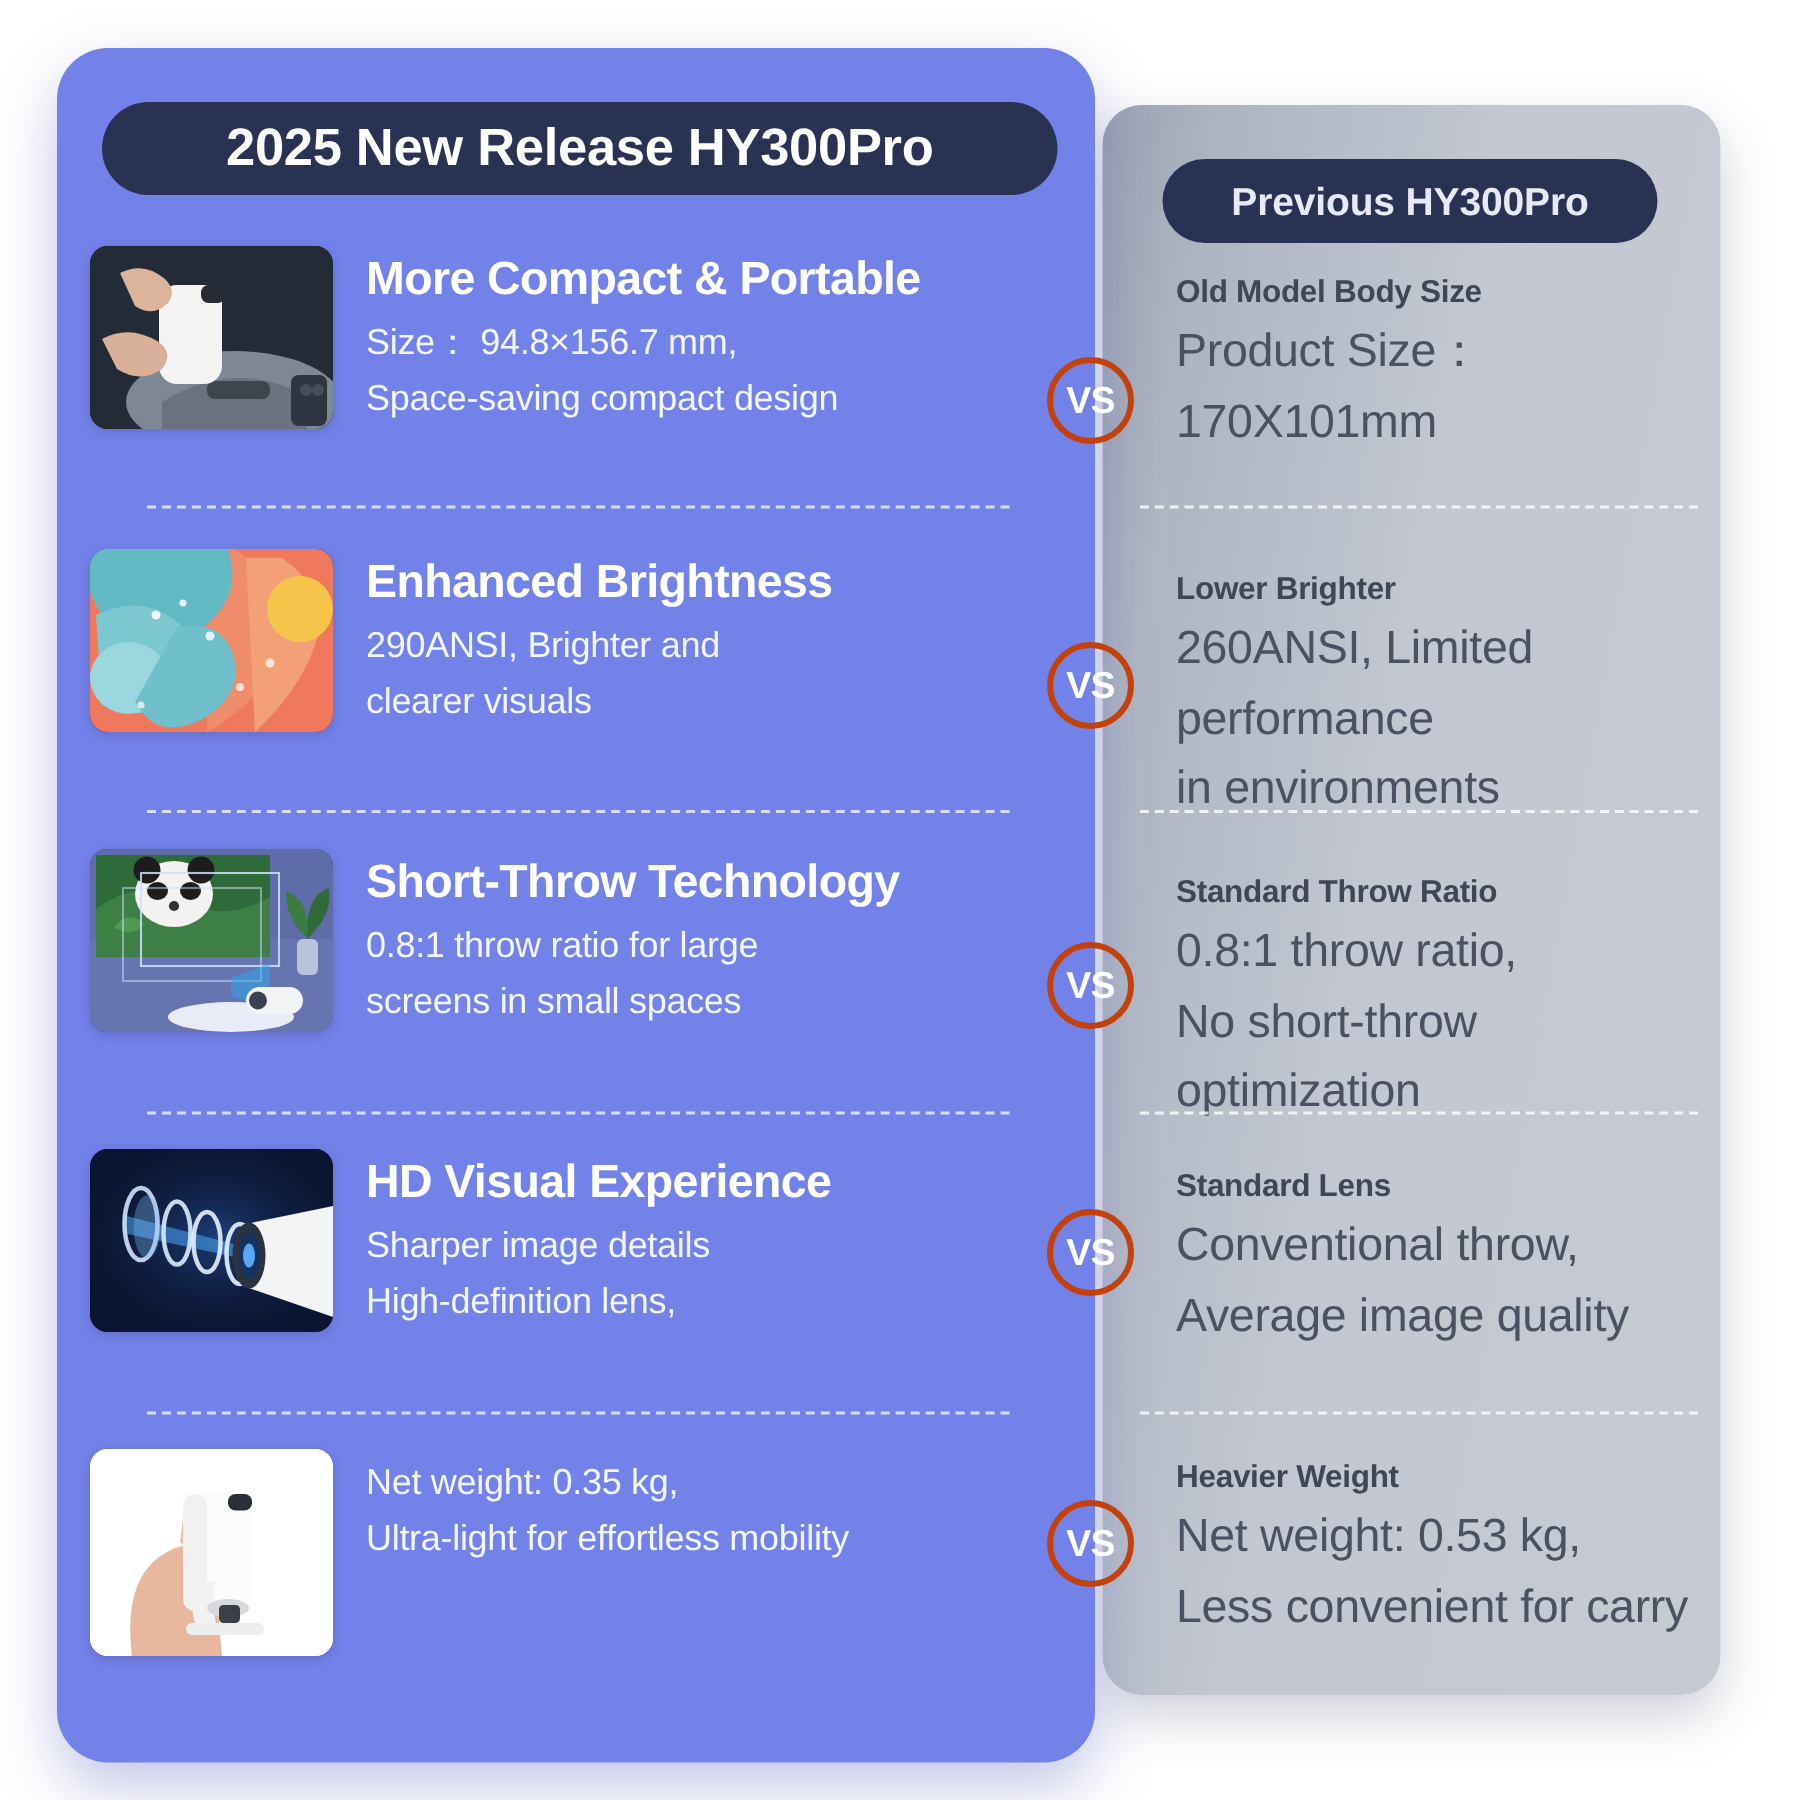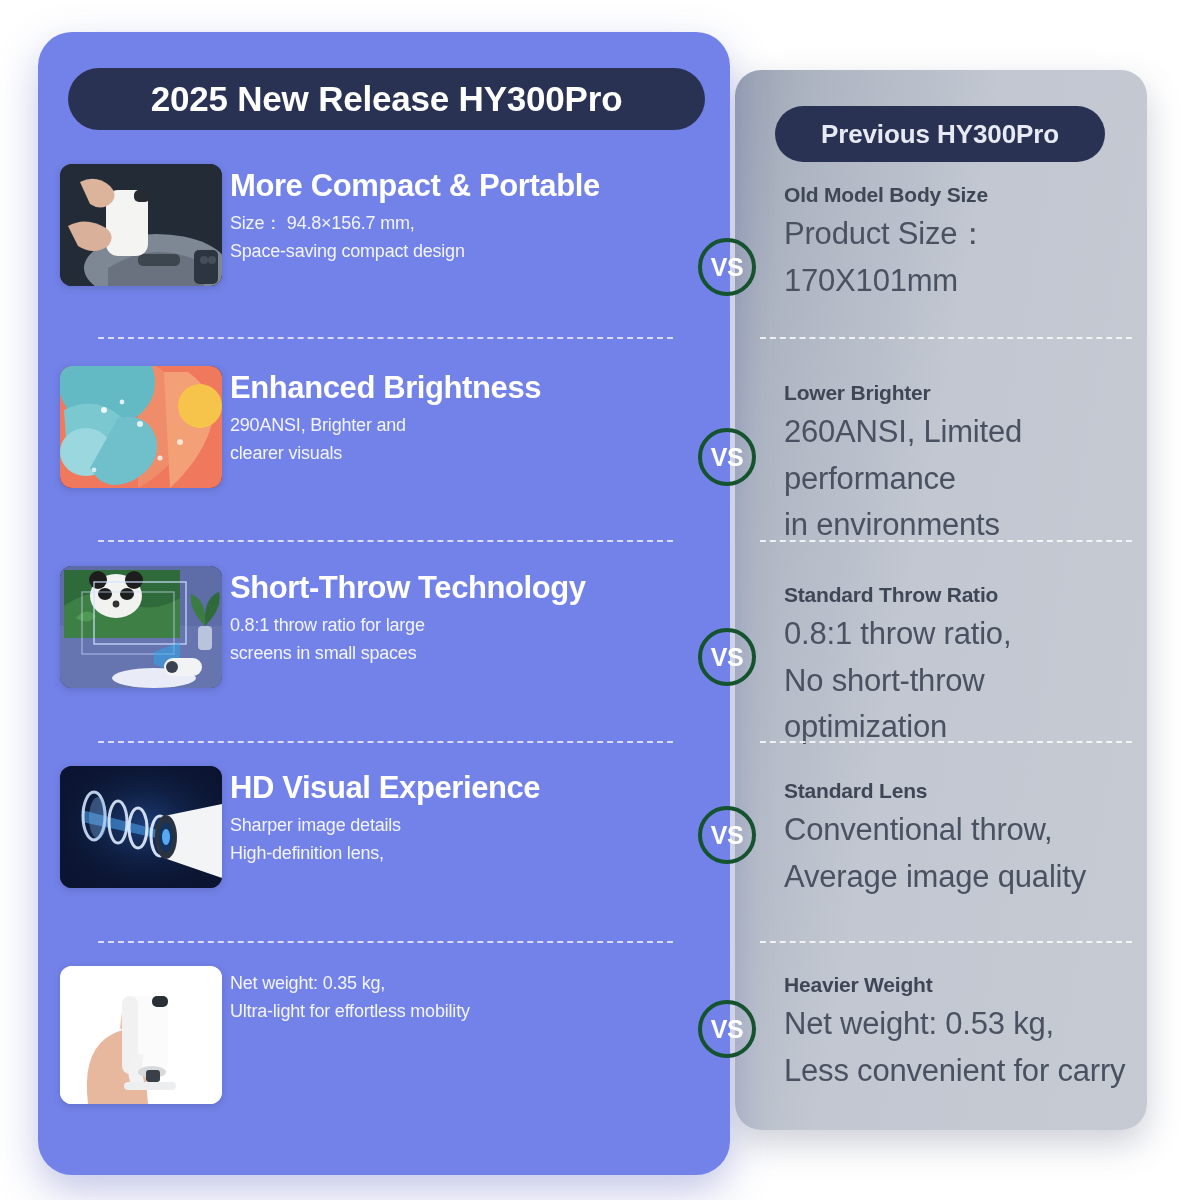--- a/index.html
+++ b/index.html
@@ -73,21 +73,21 @@
     letter-spacing: -0.1px;
   }
 
   
   .new-row {
     position: absolute;
     left: 60px;
     width: 640px;
     display: flex;
     align-items: flex-start;
-    gap: 8px;
+    gap: 22px;
   }
   .old-row {
     position: absolute;
     left: 784px;
     width: 355px;
   }
 
   .thumb {
     flex: 0 0 auto;
     width: 162px;
@@ -105,21 +105,21 @@
   .feat-title {
     color: #ffffff;
     font-size: 31px;
     font-weight: bold;
     line-height: 1.16;
     letter-spacing: -0.4px;
     margin-bottom: 6px;
   }
   .feat-line {
     color: #f3f5fe;
-    font-size: 18px;
+    font-size: 24px;
     line-height: 1.55;
     letter-spacing: -0.2px;
   }
 
   .old-title {
     color: #3f4655;
     font-size: 21px;
     font-weight: bold;
     line-height: 1.2;
     letter-spacing: -0.2px;
@@ -147,21 +147,21 @@
     height: 0;
     border-top: 2px dashed rgba(255,255,255,0.80);
   }
 
   
   .vs {
     position: absolute;
     width: 58px;
     height: 58px;
     border-radius: 50%;
-    border: 4px solid #14532d;
+    border: 4px solid #c2410c;
     display: flex;
     align-items: center;
     justify-content: center;
     color: #ffffff;
     font-size: 25px;
     font-weight: bold;
     letter-spacing: -0.5px;
     left: 698px;
   }
 </style>

